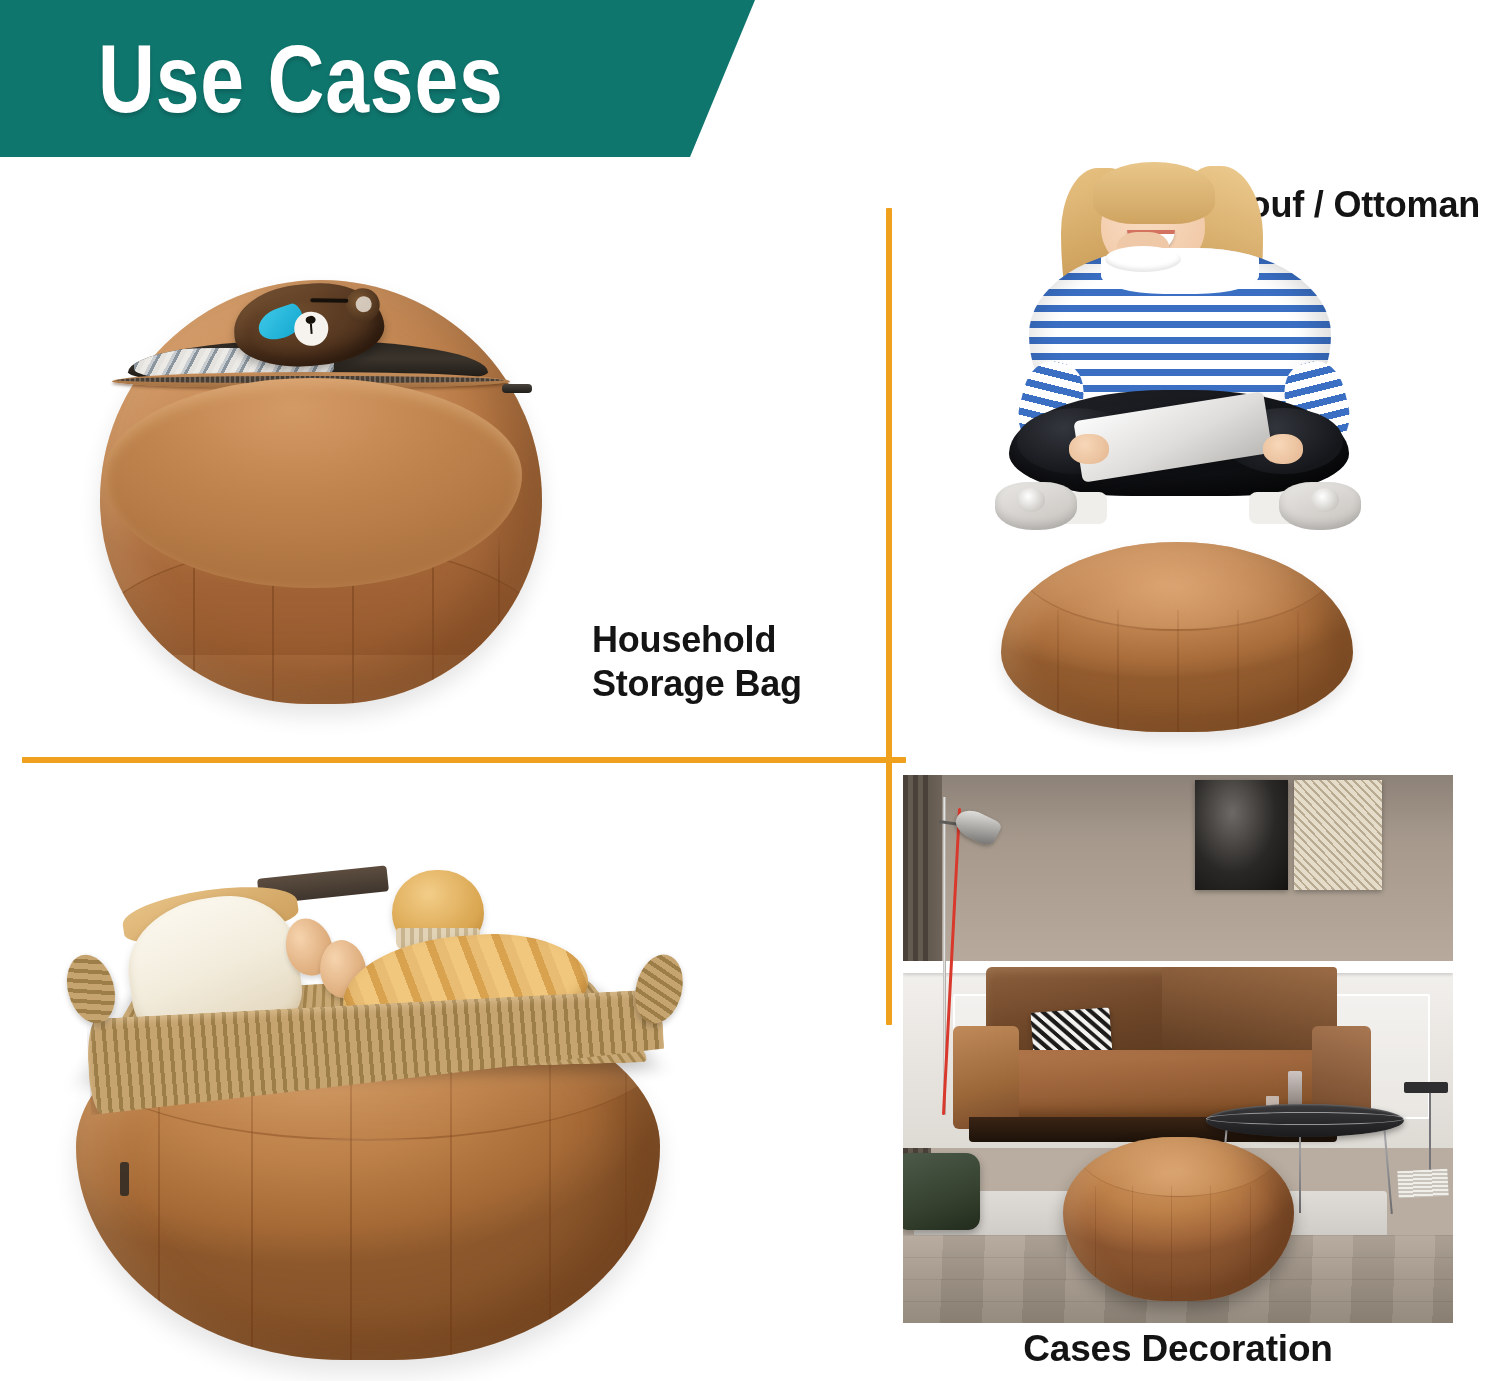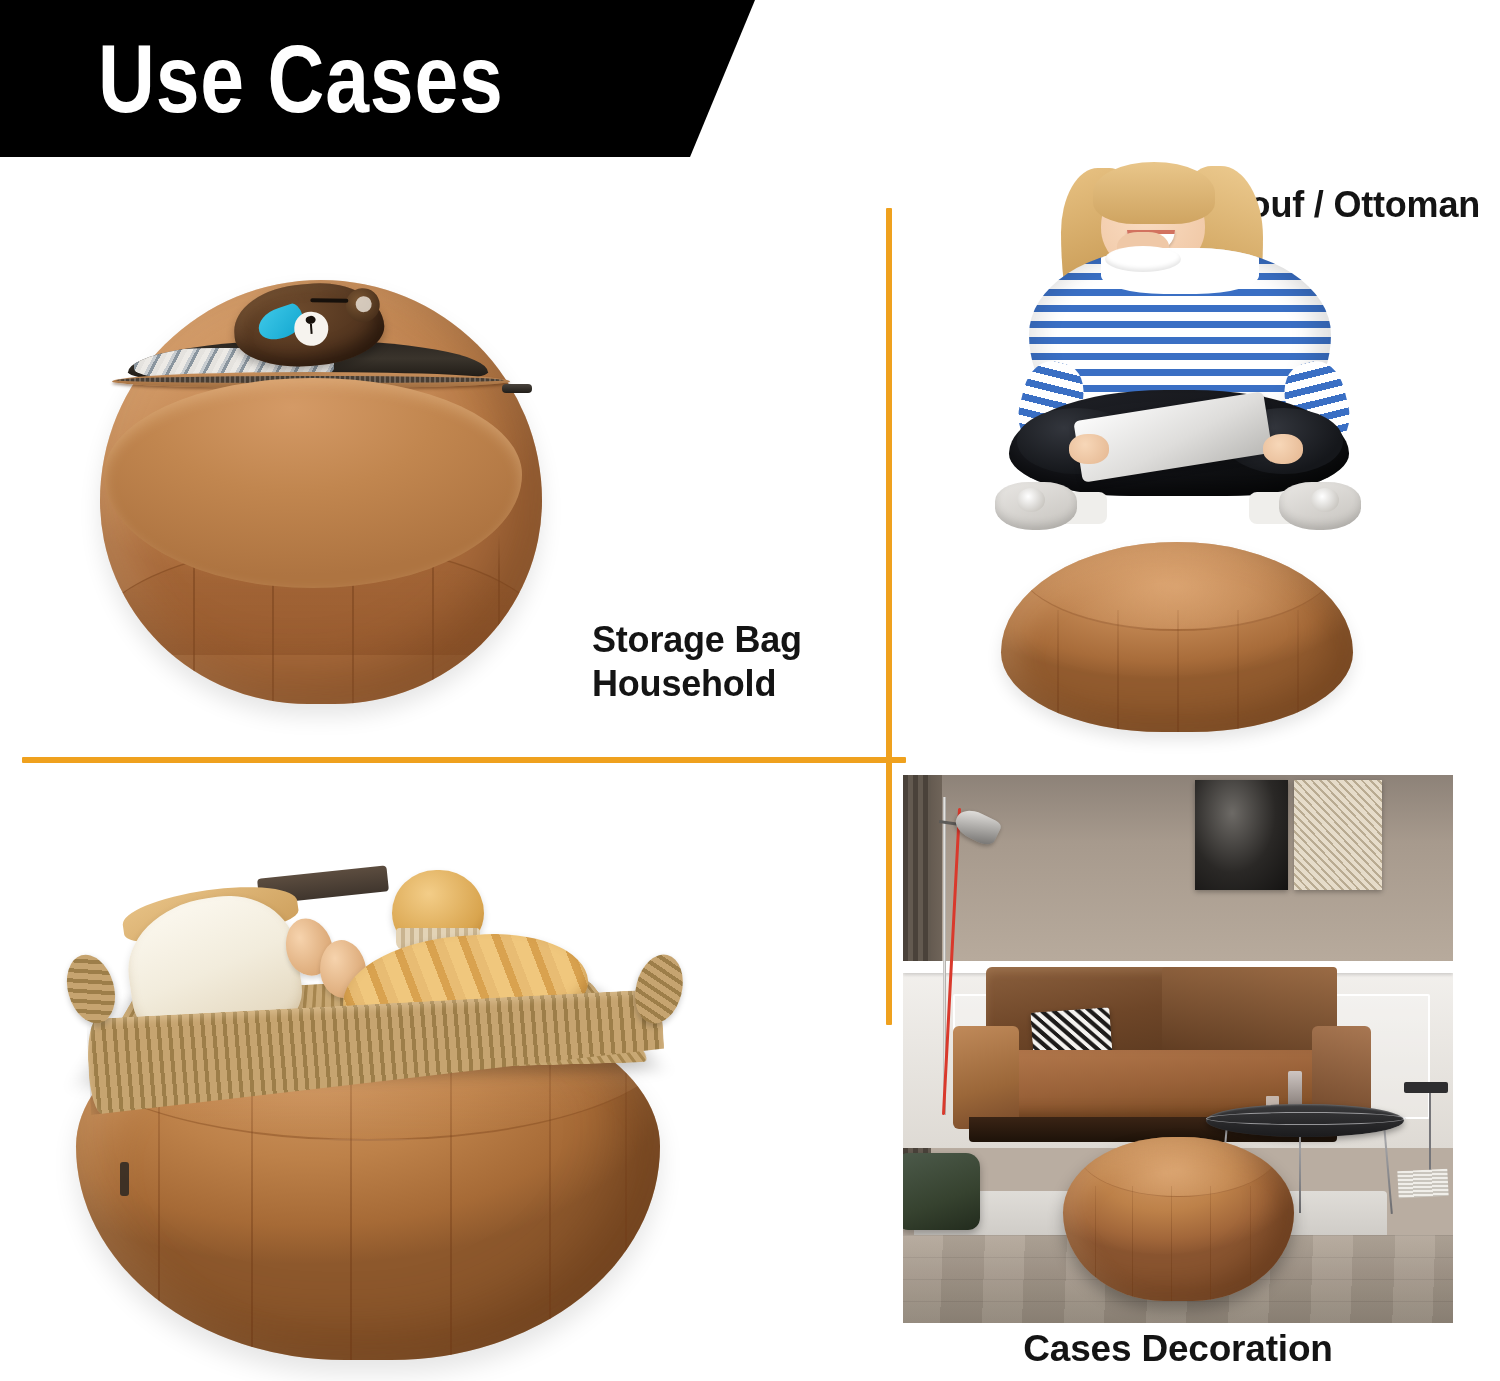--- a/index.html
+++ b/index.html
@@ -3,21 +3,21 @@
 <meta charset="utf-8">
 <style>
   html,body{margin:0;padding:0;background:#ffffff;}
   body{width:1500px;height:1381px;position:relative;overflow:hidden;
        font-family:"Liberation Sans","DejaVu Sans",sans-serif;}
 
   #stage{position:absolute;inset:0;background:#ffffff;}
 
   
   .banner{position:absolute;left:0;top:0;width:760px;height:157px;
-          background:#000000;
+          background:#0f766e;
           clip-path:polygon(0 0, 755px 0, 690px 157px, 0 157px);
           display:flex;align-items:center;}
   .banner-title{margin-left:98px;color:#ffffff;font-size:96px;line-height:96px;
                 font-weight:700;letter-spacing:1px;
                 transform:scaleX(.82);transform-origin:left center;
                 text-shadow:0 3px 5px rgba(0,0,0,.18);white-space:nowrap;}
 
   
   .v-divider{position:absolute;left:886px;top:208px;width:6px;height:817px;
              background:#efa11e;border-radius:1px;}
@@ -400,22 +400,22 @@
       <div class="teddy-ear-in"></div>
       <div class="teddy-eye"></div>
       <div class="teddy-tear"></div>
       <div class="teddy-muzzle"></div>
       <div class="teddy-nose"></div>
       <div class="teddy-mouth"></div>
     </div>
   </div>
 
   <div class="lbl" id="label-household">
+    <div>Household</div>
     <div>Storage Bag</div>
-    <div>Household</div>
   </div>
 
   <div class="lbl" id="label-pouf">Pouf / Ottoman</div>
 
   <div class="q2">
     <div class="hair-l"></div>
     <div class="hair-r"></div>
     <div class="head">
       <div class="smile"></div>
     </div>

